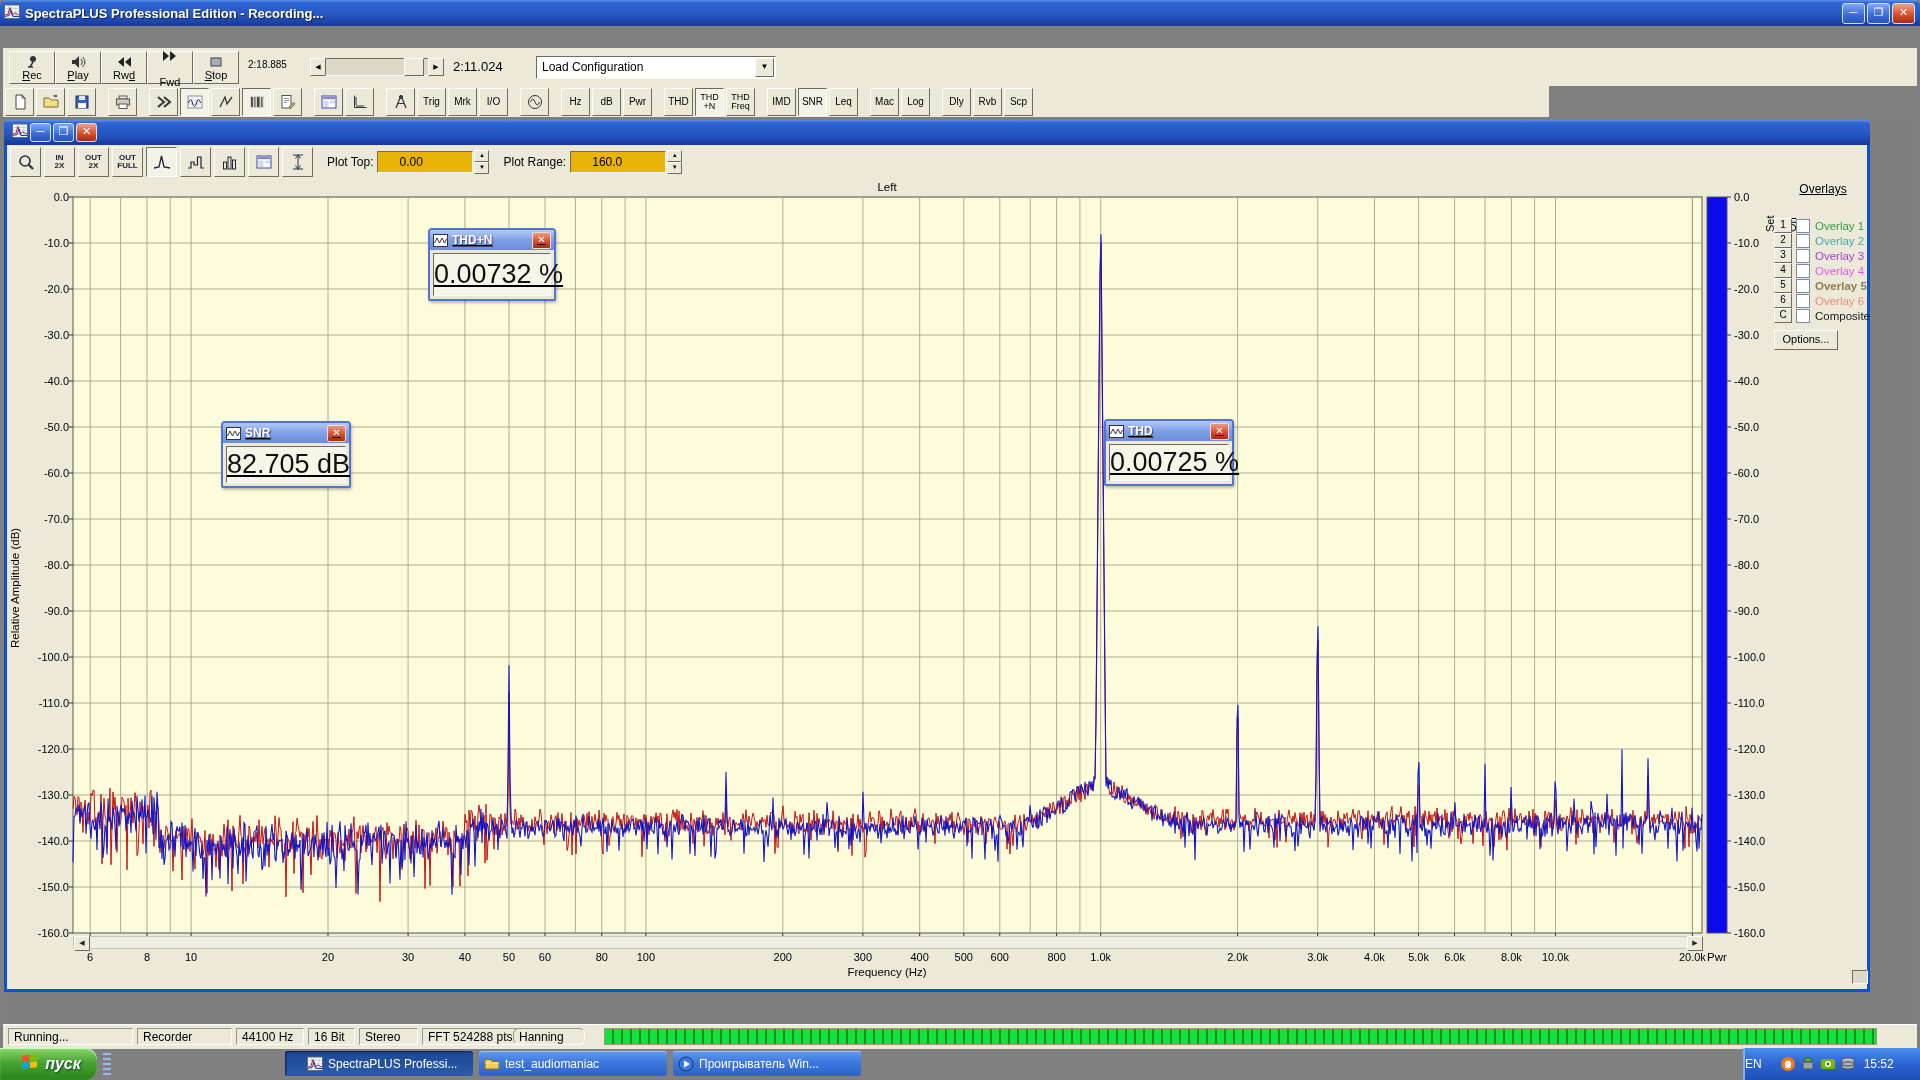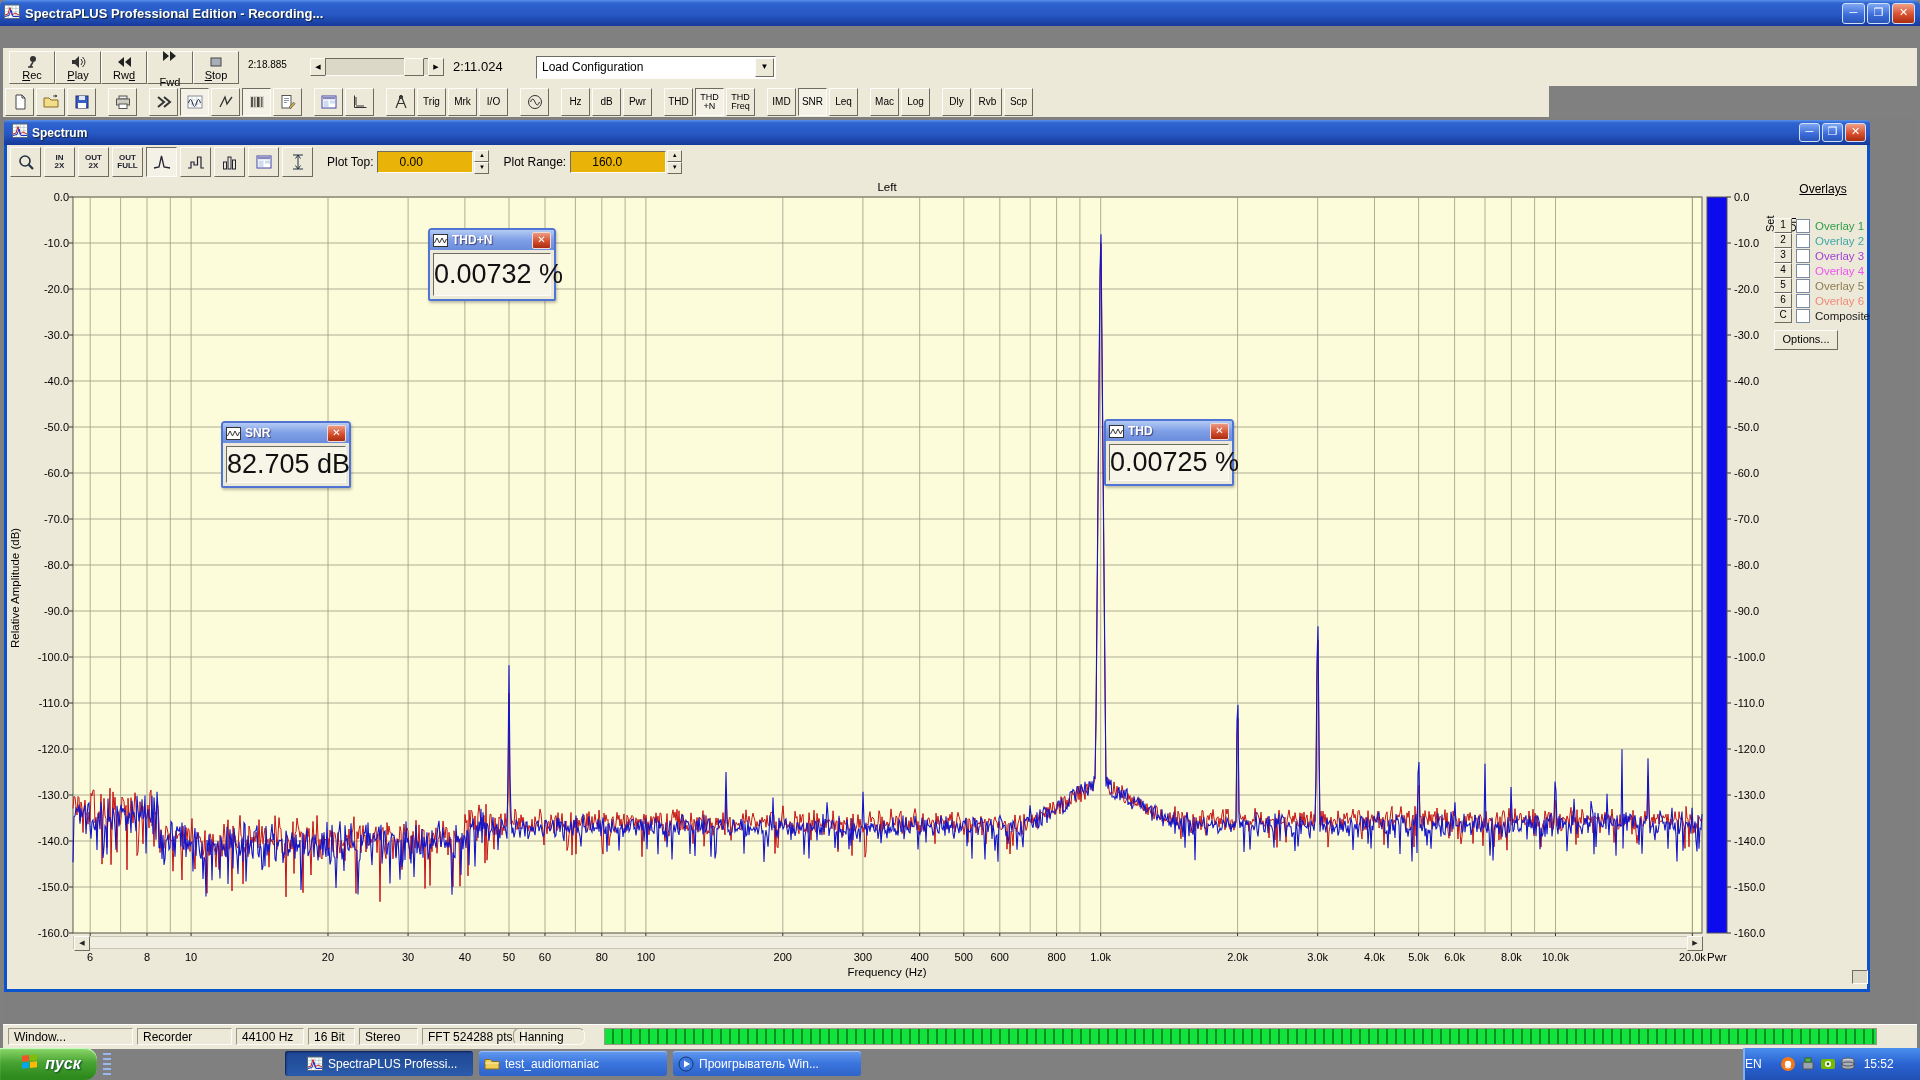--- a/index.html
+++ b/index.html
@@ -41,21 +41,21 @@
   #hscroll{left:73px;top:936px;width:1629px;height:13px;background:#f0eee1;border:1px solid #cac6b4;box-sizing:border-box;}
   .sarrow{position:absolute;top:936px;width:14px;height:13px;font-size:7px;line-height:11px;text-align:center;color:#222;}
   #ovpanel{left:1774px;top:182px;width:98px;height:168px;font-size:11px;}
   #ovhead{position:absolute;left:0;top:0;width:98px;text-align:center;text-decoration:underline;font-size:12px;}
   .rot{position:absolute;transform:rotate(-90deg);transform-origin:left bottom;font-size:11px;}
   .ovrow{position:absolute;height:15px;display:flex;align-items:center;}
   .ovbtn{width:16px;height:13px;font-size:10px;line-height:12px;text-align:center;margin-right:4px;}
   .cb{width:12px;height:12px;background:#fff;border:1px solid #7a8aa0;margin-right:5px;}
   .ovlbl{white-space:nowrap;font-size:11.5px;}
   #ovoptions{position:absolute;left:0px;top:148px;width:62px;height:18px;font-size:11px;text-align:center;line-height:16px;}
-  .meas{position:absolute;border:2px solid #4f74d4;border-radius:4px 4px 2px 2px;background:#ece9d8;box-shadow:1px 2px 3px rgba(0,0,0,.25);}
+  .meas{position:absolute;border:2px solid #4f74d4;border-radius:4px 4px 2px 2px;background:#ece9d8;box-shadow:1px 2px 3px rgba(0,0,0,.25);text-decoration:underline;}
   .meas .mt{height:20px;border-radius:2px 2px 0 0;display:flex;align-items:center;padding:0 3px;
             background:linear-gradient(180deg,#b4cbf4,#7f9fe6 50%,#6a8cdc);}
   .meas .mt .t{color:#fff;font-weight:bold;font-size:12px;margin-left:4px;flex:1;text-shadow:1px 1px 1px #447;}
   .meas .x{width:17px;height:15px;border-radius:2px;border:1px solid #f4d9d2;color:#fff;font-size:10px;line-height:13px;text-align:center;
             background:linear-gradient(180deg,#eb9a84,#d4502e 55%,#a82c10);}
   .meas .val{margin:3px;background:#f7f4e8;border:1px solid;border-color:#6e6c61 #fdfcf9 #fdfcf9 #6e6c61;
              text-align:center;font-size:27px;color:#111;padding:2px 0;white-space:nowrap;}
   #statusbar{left:3px;top:1024px;width:1914px;height:24px;background:#ece9d8;border-top:1px solid #fff;}
   .scell{position:absolute;top:3px;height:17px;border:1px solid;border-color:#9a9789 #fdfcf9 #fdfcf9 #9a9789;
          font-size:12px;padding:1px 5px;box-sizing:border-box;white-space:nowrap;}
@@ -324,21 +324,20 @@
   <div id="mdi" class="abs"></div>
 
   <div id="specwin" class="abs"></div>
   <div id="spectitle" class="abs xpblue">
     <span class="trayico"><svg width="16" height="16" viewBox="0 0 16 16">
           <rect x="0.5" y="1" width="15" height="13.5" fill="#fff" stroke="#567"></rect>
           <path d="M0.5 4.4h15M0.5 7.8h15M0.5 11.2h15M4.3 1v13.5M8.1 1v13.5M11.9 1v13.5" stroke="#9bb" stroke-width="0.6"></path>
           <path d="M1 11 L4 10 L6 3.5 L8 11 L11 9 L15 11" stroke="#c22" fill="none"></path>
           <path d="M1 12.5 L5 11.5 L7 6 L9 12.5 L15 12.5" stroke="#23c" fill="none"></path>
         </svg></span>
-    <span class="t">Spectrum</span>
     <span class="wbtn" style="width:19px;height:17px;line-height:15px">─</span>
     <span class="wbtn" style="width:19px;height:17px;line-height:15px">❐</span>
     <span class="wbtn close" style="width:19px;height:17px;line-height:15px">✕</span>
   </div>
   <div id="spectoolbar" class="abs">
     <span id="spbtns" style="display:flex">
         <div class="sp-btn raised tbtn">
           <span style="display: inline-flex;">
             <svg width="18" height="18" viewBox="0 0 18 18">
               <circle cx="8" cy="8" r="5" fill="none" stroke="#234" stroke-width="1.6"></circle>
@@ -568,38 +567,38 @@
           <span class="ovlbl" style="color: rgb(161, 63, 212);">Overlay 3</span>
         </div>
         <div class="ovrow" style="top: 81px;">
           <span class="ovbtn raised">4</span>
           <span class="cb"></span>
           <span class="ovlbl" style="color: rgb(238, 85, 238);">Overlay 4</span>
         </div>
         <div class="ovrow" style="top: 96px;">
           <span class="ovbtn raised">5</span>
           <span class="cb"></span>
-          <span class="ovlbl" style="color: rgb(143, 123, 82);">Overlay 5</span>
+          <span class="ovlbl" style="color: rgb(143, 123, 82); font-weight: bold;">Overlay 5</span>
         </div>
         <div class="ovrow" style="top: 111px;">
           <span class="ovbtn raised">6</span>
           <span class="cb"></span>
           <span class="ovlbl" style="color: rgb(242, 138, 120);">Overlay 6</span>
         </div>
         <div class="ovrow" style="top: 126px;">
           <span class="ovbtn raised">C</span>
           <span class="cb"></span>
           <span class="ovlbl" style="color: rgb(26, 26, 26);">Composite</span>
         </div>
       </div>
     <div id="ovoptions" class="raised">Options...</div>
   </div>
 
   <div id="statusbar" class="abs">
-      <div class="scell" style="left: 5px; width: 125px;">Window...</div>
+      <div class="scell" style="left: 5px; width: 125px;">Running...</div>
       <div class="scell" style="left: 134px; width: 95px;">Recorder</div>
       <div class="scell" style="left: 233px; width: 68px;">44100 Hz</div>
       <div class="scell" style="left: 305px; width: 47px;">16 Bit</div>
       <div class="scell" style="left: 356px; width: 59px;">Stereo</div>
       <div class="scell" style="left: 419px; width: 102px;">FFT 524288 pts</div>
       <div class="scell" style="left: 510px; width: 72px; border-radius: 6px;">Hanning</div>
       <div id="progress" style="left: 601px; width: 1273px;"></div>
     </div>
 
   <div id="taskbar" class="abs">

